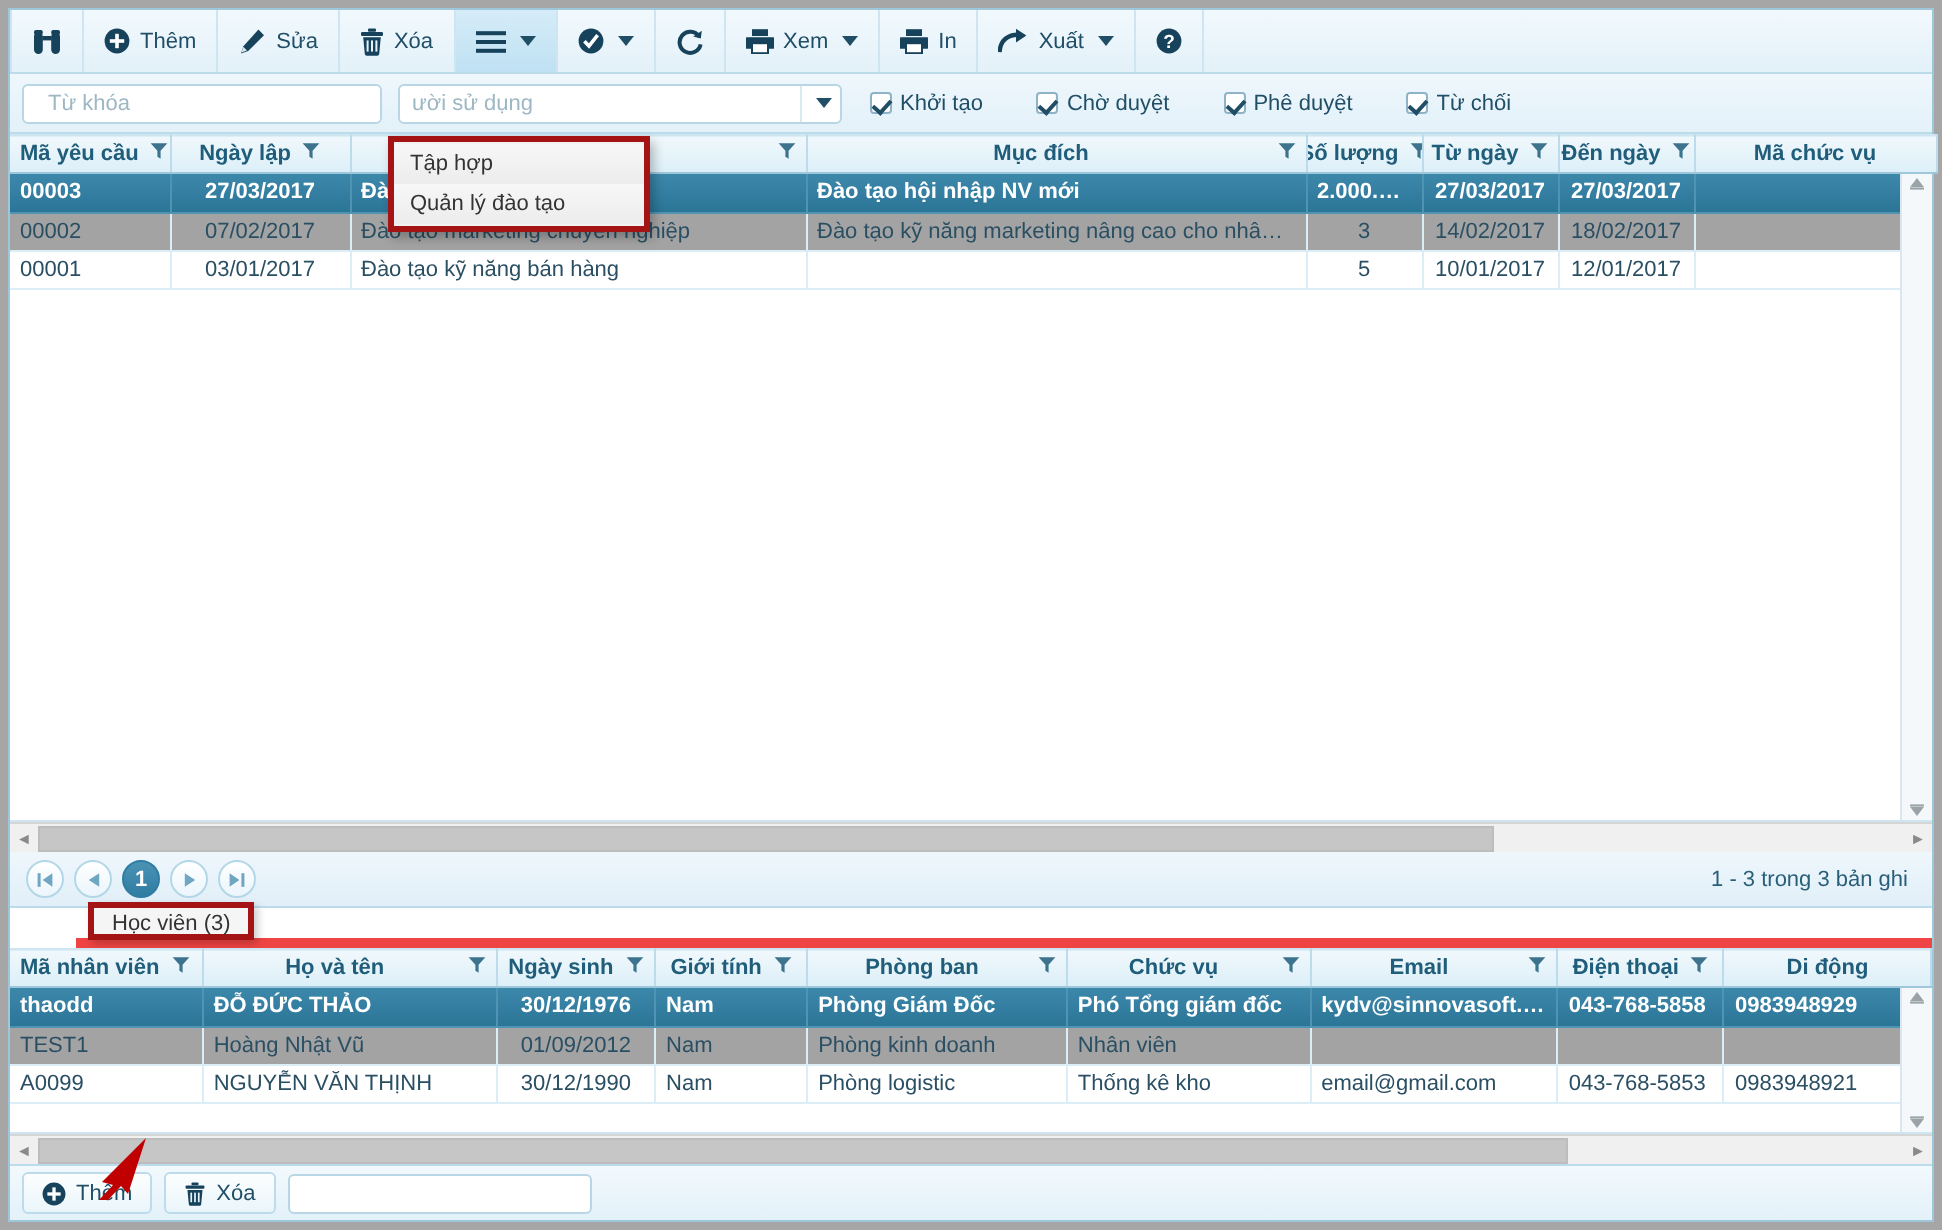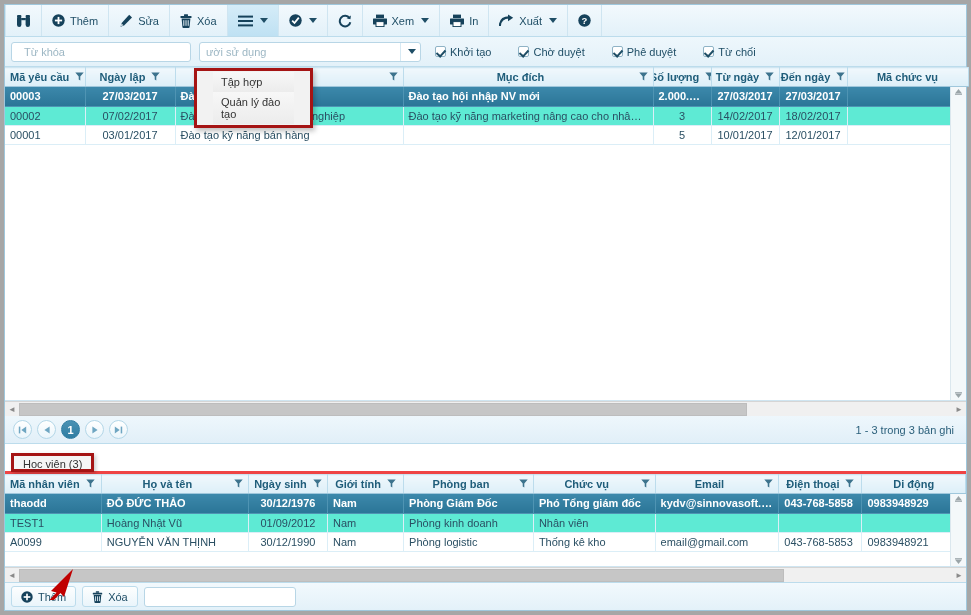--- a/index.html
+++ b/index.html
@@ -122,26 +122,26 @@
     width: 4px; height: 7px;
     border: solid #1f4e66;
     border-width: 0 2px 2px 0;
     transform: rotate(42deg);
   }
 
   
   .menu {
     position: absolute;
     left: 189px; top: 31px;
-    width: 119px;
+    width: 131px;
     background: #f2f2f2;
     border: 3px solid #a51414;
     box-shadow: 2px 3px 5px rgba(0,0,0,0.25);
     z-index: 30;
-    padding: 1px 16px;
+    padding: 1px 0;
   }
   .menu-item {
     padding: 4px 8px;
     font-size: 11px;
     color: #333;
     background: linear-gradient(#f7f7f7, #ececec);
     cursor: default;
   }
 
   
@@ -180,21 +180,21 @@
   table.grid td {
     border-right: 1px solid #dbeef7;
     border-bottom: 1px solid #dbeef7;
     height: 19px;
     padding: 0 5px;
     color: #2a4f63;
     white-space: nowrap;
     overflow: hidden;
     text-overflow: ellipsis;
   }
-  tr.alt td { background: #5eead4; }
+  tr.alt td { background: #a3a3a3; }
   tr.sel td {
     background: linear-gradient(#3c88ab, #2b7597);
     color: #ffffff;
     font-weight: bold;
     border-right-color: #4f94b3;
     border-bottom-color: #4f94b3;
   }
   .c-center { text-align: center; }
   .c-left { text-align: left; }
   .filt { opacity: .85; }
@@ -258,27 +258,28 @@
   .pbtn.cur {
     background: linear-gradient(#4a92b4, #2f7da2);
     border-color: #2f7da2;
     color: #fff; font-weight: bold; font-size: 11px;
   }
   .pager .spacer { flex: 1; }
   .pinfo { color: #2a5f7a; font-size: 11px; padding-right: 4px; }
 
   
   .tabstrip {
-    height: 30px;
+    height: 20px;
     background: #ffffff;
-    border-bottom: 3px solid #ef4444;
+    border-bottom: 5px solid #ef4444;
     display: flex;
     align-items: flex-end;
     flex: 0 0 auto;
     padding-left: 6px;
+    margin-left: 33px;
   }
   .tab {
     position: relative;
     height: 19px;
     line-height: 17px;
     padding: 0 9px;
     background: #f5f5f5;
     border: 3px solid #a51414;
     font-size: 11px;
     color: #333;

